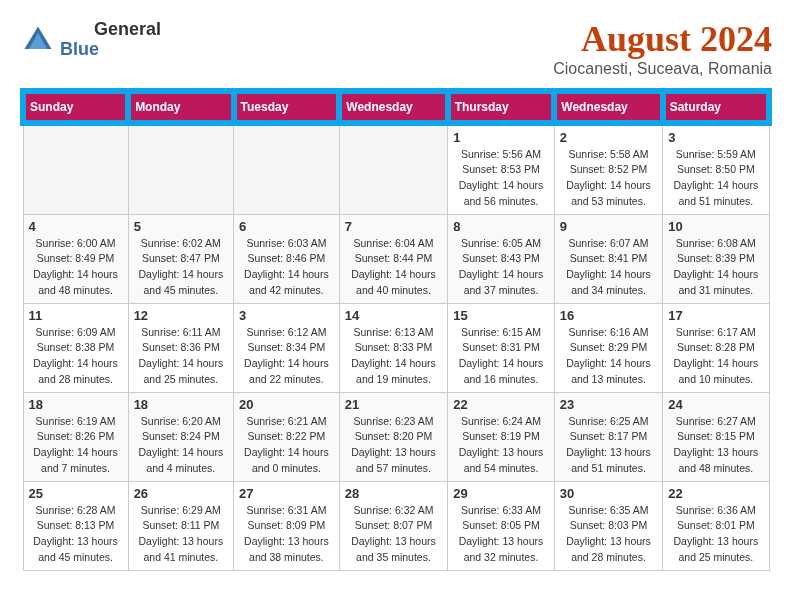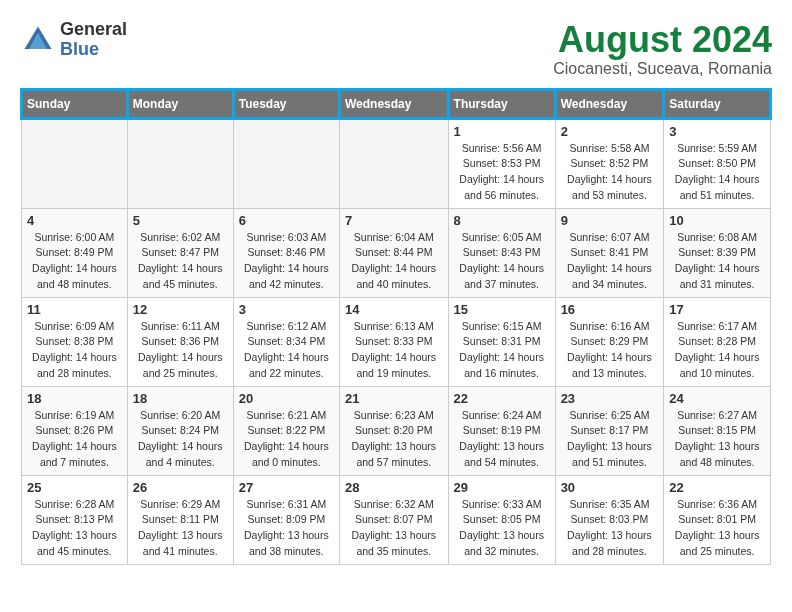--- a/index.html
+++ b/index.html
@@ -23,56 +23,58 @@
     }
     .logo-text {
       display: flex;
       flex-direction: column;
       line-height: 1.1;
     }
     .logo-general {
       font-size: 18px;
       font-weight: bold;
       color: #333;
+      margin-left: 34px;
     }
     .logo-blue {
       font-size: 18px;
       font-weight: bold;
       color: #3a6ea5;
     }
     .logo-icon {
       width: 36px;
       height: 36px;
     }
     .title-area {
       text-align: right;
     }
     .month-title {
       font-size: 36px;
       font-weight: bold;
-      color: #15803d;
+      color: #c2410c;
       line-height: 1.1;
+      font-family: Liberation Serif, serif;
     }
     .location {
       font-size: 16px;
       color: #555;
     }
     .calendar-table {
       width: 100%;
       border-collapse: collapse;
       font-size: 11px;
     }
     .calendar-table th {
-      background-color: #737373;
+      background-color: #be185d;
       color: #fff;
       padding: 6px 4px;
       text-align: left;
       font-size: 12px;
       font-weight: bold;
-      border: 3px solid #0ea5e9;
+      border: 6px solid #0ea5e9;
     }
     .calendar-table td {
       border: 1px solid #ccc;
       padding: 4px 5px;
       vertical-align: top;
       width: 113px;
       min-height: 80px;
       background: #fff;
     }
     .calendar-table td.empty {

